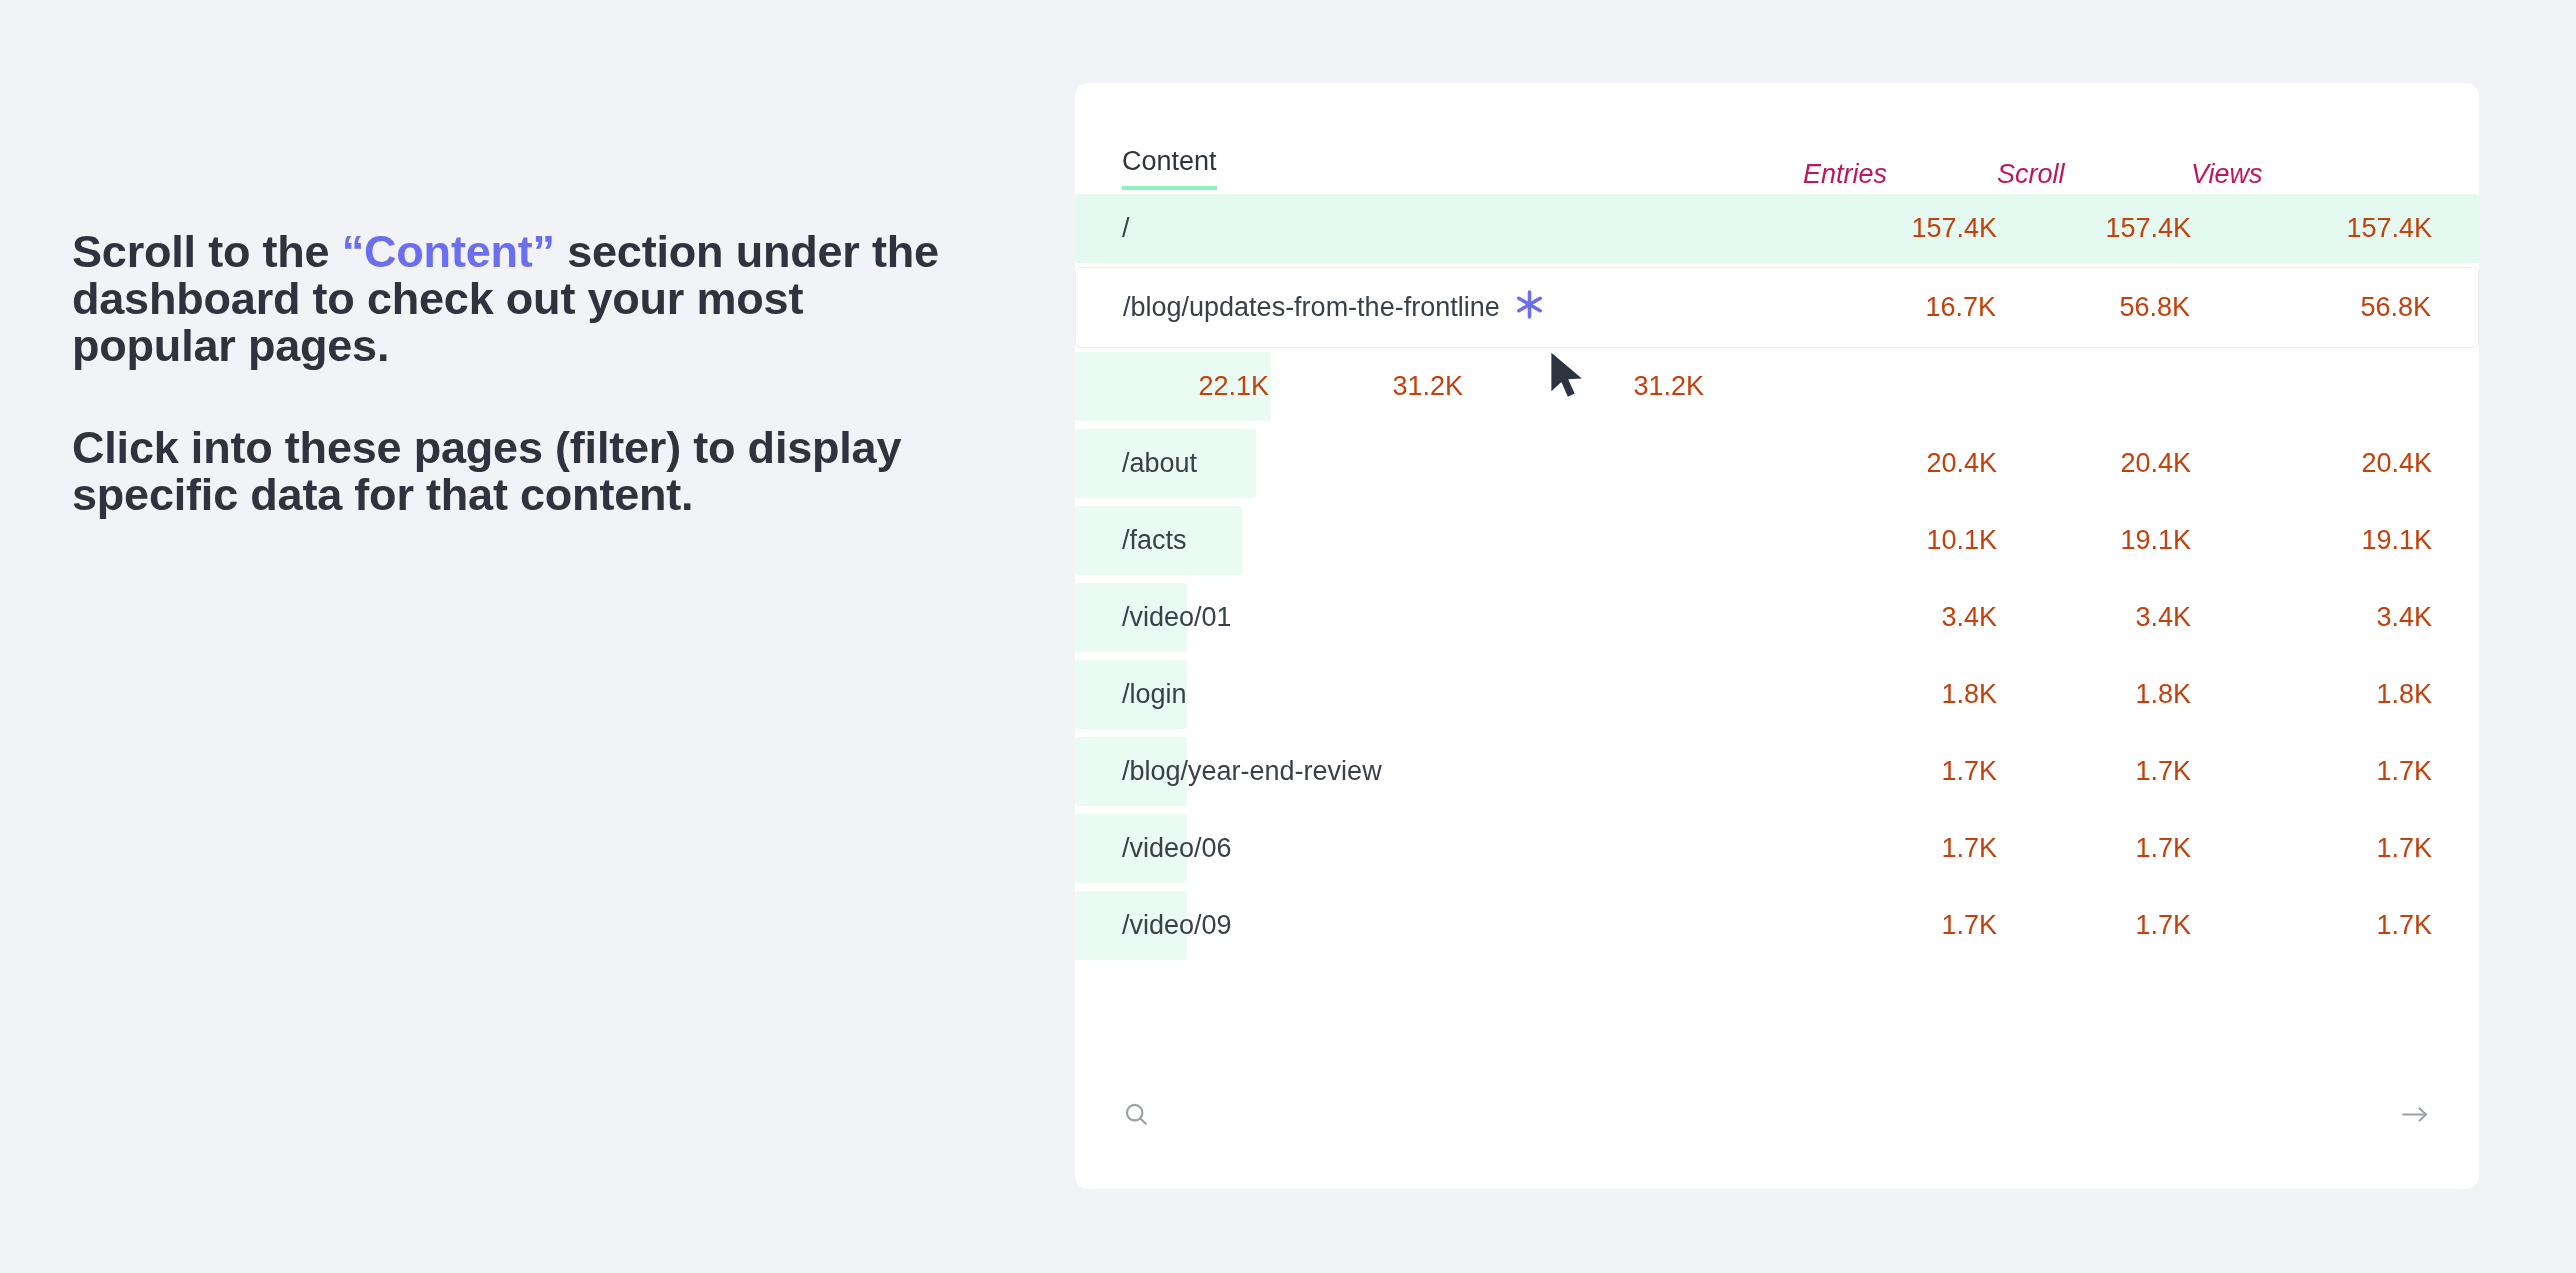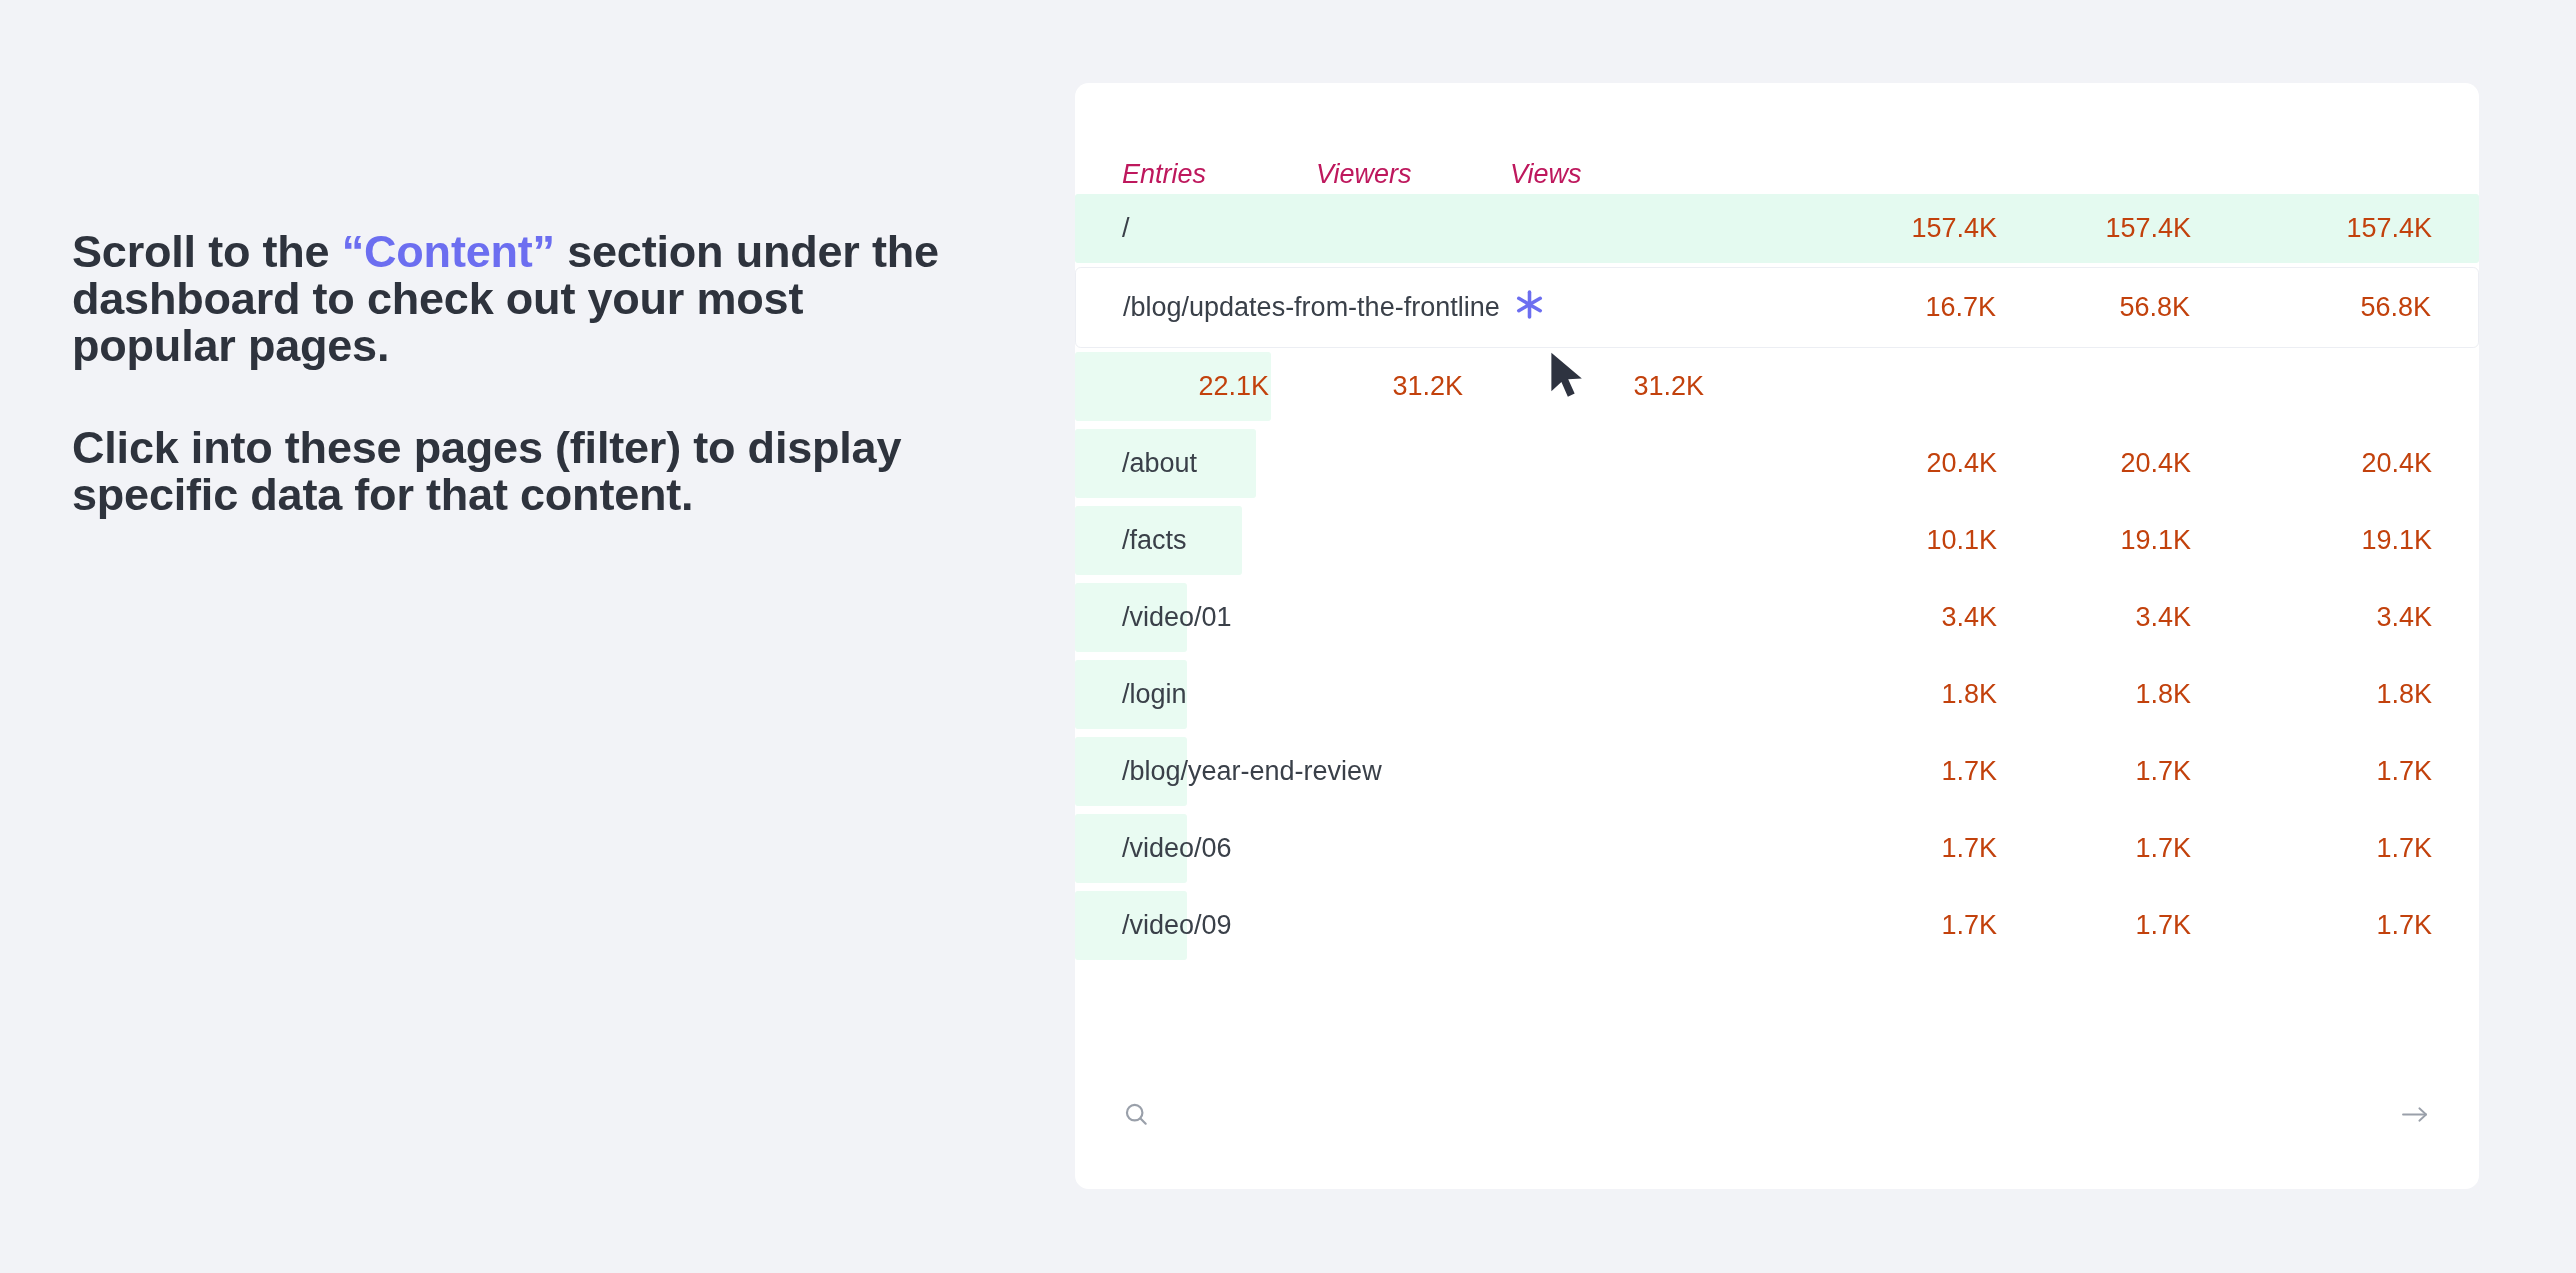--- a/index.html
+++ b/index.html
@@ -168,22 +168,25 @@
   <p class="para">
     <span>Click into these pages (filter) to display specific data for that content.</span>
   </p>
 
 
 </div>
 
 <div id="content-card">
 
   <div class="card-header">
+    <div class="col-content-head">
+      <span class="lbl">Content</span>
+    </div>
     <div class="metric-head">Entries</div>
-    <div class="metric-head">Viewers</div>
+    <div class="metric-head">Scroll</div>
     <div class="metric-head" style="width:241px;flex-basis:241px;padding-right:47px;box-sizing:border-box;">Views</div>
   </div>
 
   <div class="rows" id="rows-container">
       <div class="row first">
         <div class="bar" style="width: 1404px;"></div>
         <div class="label">/</div>
         <div class="metric">157.4K</div>
         <div class="metric">157.4K</div>
         <div class="metric">157.4K</div>

